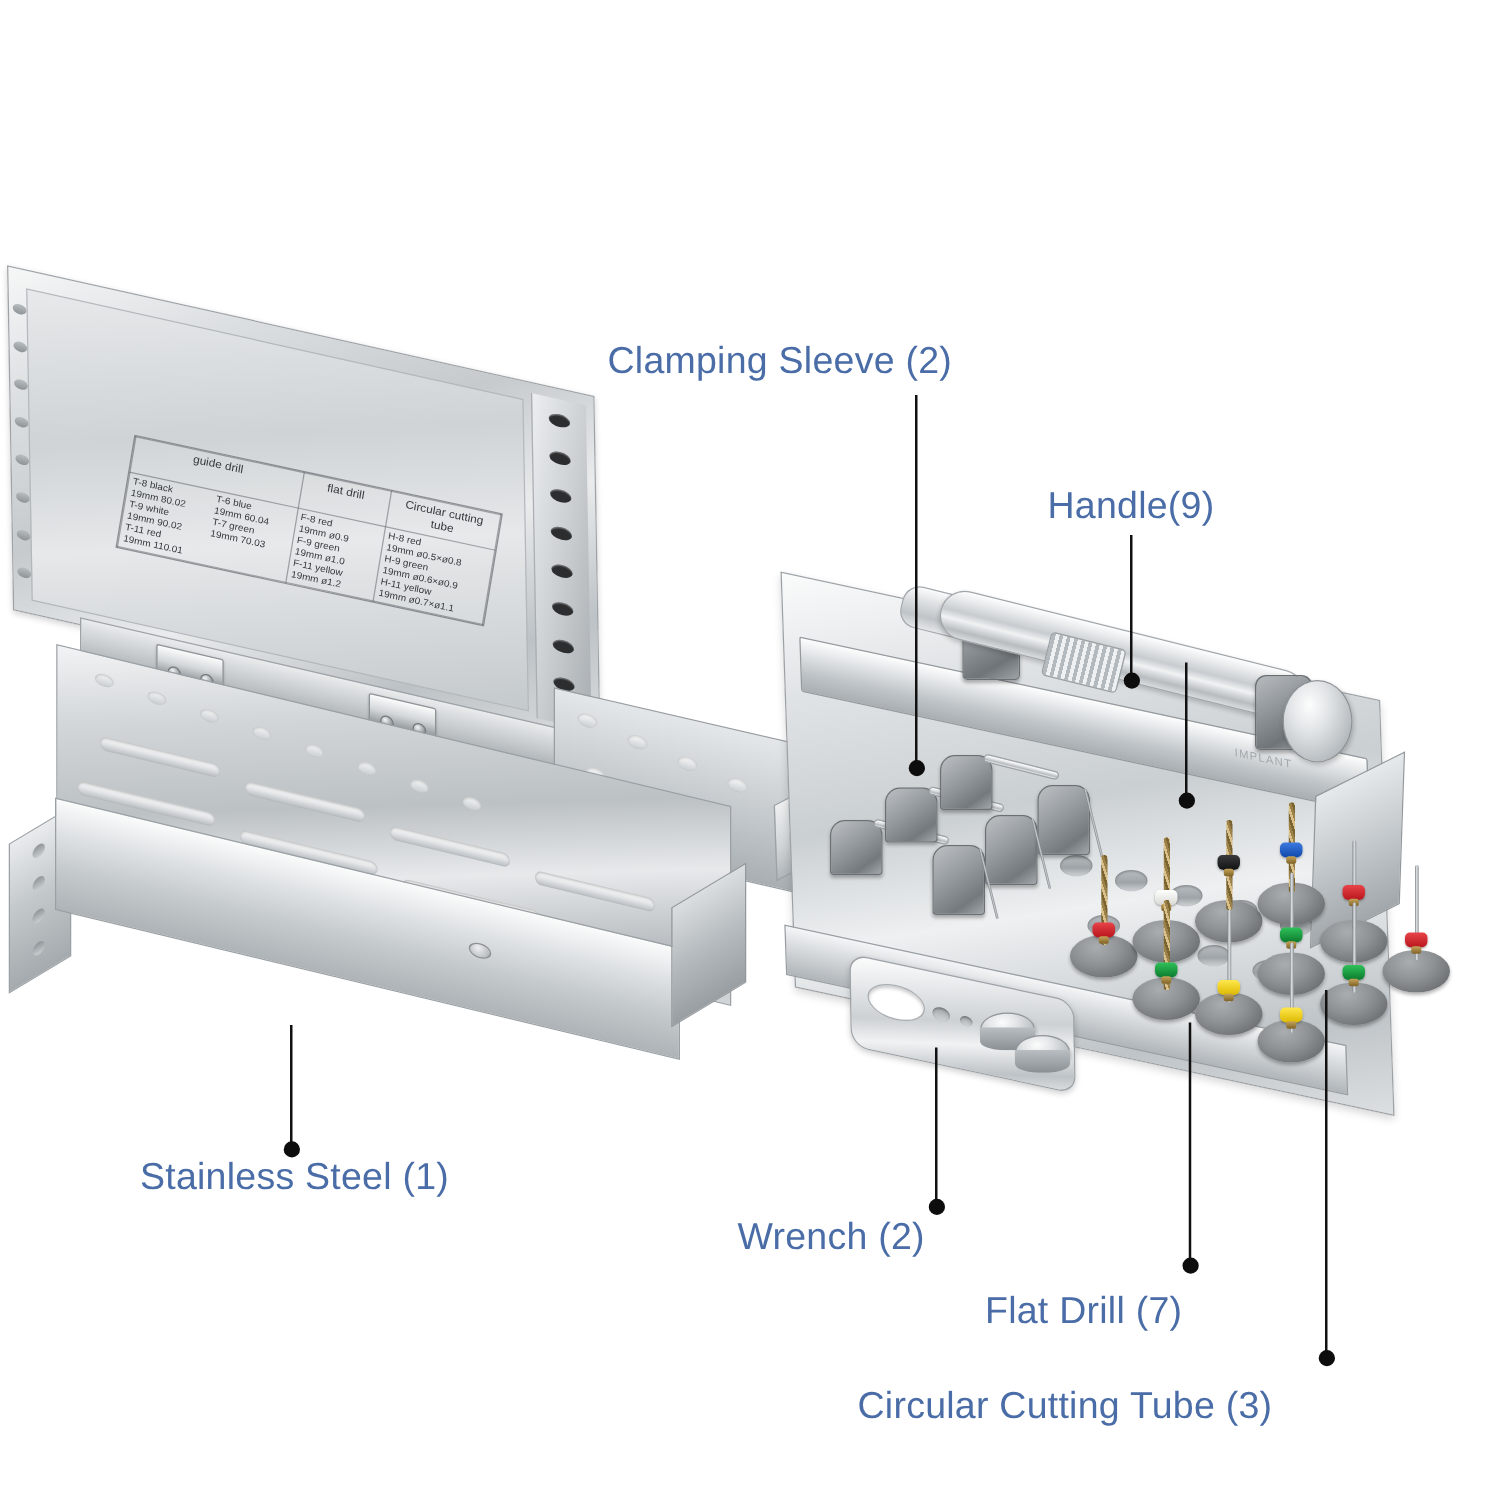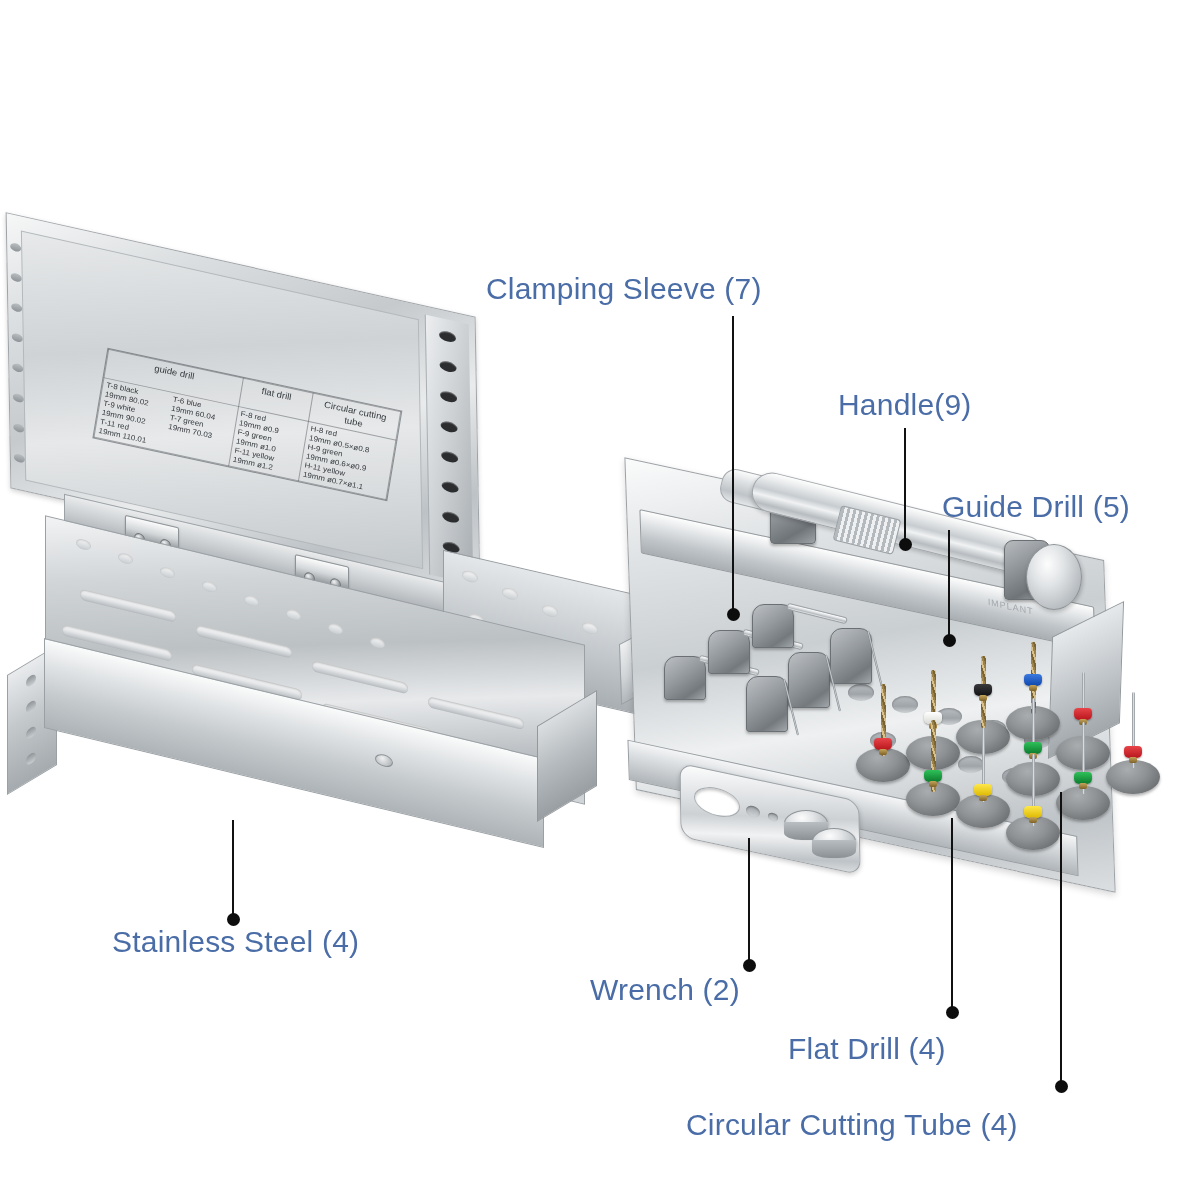--- a/index.html
+++ b/index.html
@@ -569,41 +569,40 @@
     <div id="wrench-plate"></div>
     <div id="wrench-ring"></div>
     <div class="wrench-hole" style="left:66px; top:36px; width:14px; height:11px; transform:skewY(13deg);"></div>
     <div class="wrench-hole" style="left:88px; top:43px; width:10px; height:8px; transform:skewY(13deg);"></div>
     <div class="wrench-post" style="left:104px; top:40px; width:44px; height:27px;"></div>
     <div class="wrench-post-side" style="left:104px; top:52px; width:44px; height:18px;"></div>
     <div class="wrench-post" style="left:132px; top:58px; width:44px; height:27px;"></div>
     <div class="wrench-post-side" style="left:132px; top:70px; width:44px; height:18px;"></div>
   </div>
 
-  <div class="callout" style="left:486px; top:272px; font-size:30px;">Clamping Sleeve (7)</div>
+  <div class="callout" style="left:486px; top:272px; font-size:30px;">Clamping Sleeve (2)</div>
   <div class="leader" style="left:732px; top:316px; height:300px;"></div>
   <div class="leader-dot" style="left:727px; top:608px;"></div>
 
   <div class="callout" style="left:838px; top:388px; font-size:30px;">Handle(9)</div>
   <div class="leader" style="left:904px; top:428px; height:118px;"></div>
   <div class="leader-dot" style="left:899px; top:538px;"></div>
 
-  <div class="callout" style="left:942px; top:490px; font-size:30px;">Guide Drill (5)</div>
   <div class="leader" style="left:948px; top:530px; height:112px;"></div>
   <div class="leader-dot" style="left:943px; top:634px;"></div>
 
-  <div class="callout" style="left:112px; top:925px; font-size:30px;">Stainless Steel (4)</div>
+  <div class="callout" style="left:112px; top:925px; font-size:30px;">Stainless Steel (1)</div>
   <div class="leader" style="left:232px; top:820px; height:100px;"></div>
   <div class="leader-dot" style="left:227px; top:913px;"></div>
 
   <div class="callout" style="left:590px; top:973px; font-size:30px;">Wrench (2)</div>
   <div class="leader" style="left:748px; top:838px; height:128px;"></div>
   <div class="leader-dot" style="left:743px; top:959px;"></div>
 
-  <div class="callout" style="left:788px; top:1032px; font-size:30px;">Flat Drill (4)</div>
+  <div class="callout" style="left:788px; top:1032px; font-size:30px;">Flat Drill (7)</div>
   <div class="leader" style="left:951px; top:818px; height:196px;"></div>
   <div class="leader-dot" style="left:946px; top:1006px;"></div>
 
-  <div class="callout" style="left:686px; top:1108px; font-size:30px;">Circular Cutting Tube (4)</div>
+  <div class="callout" style="left:686px; top:1108px; font-size:30px;">Circular Cutting Tube (3)</div>
   <div class="leader" style="left:1060px; top:792px; height:296px;"></div>
   <div class="leader-dot" style="left:1055px; top:1080px;"></div>
 
 </div>
 
 </body></html>

